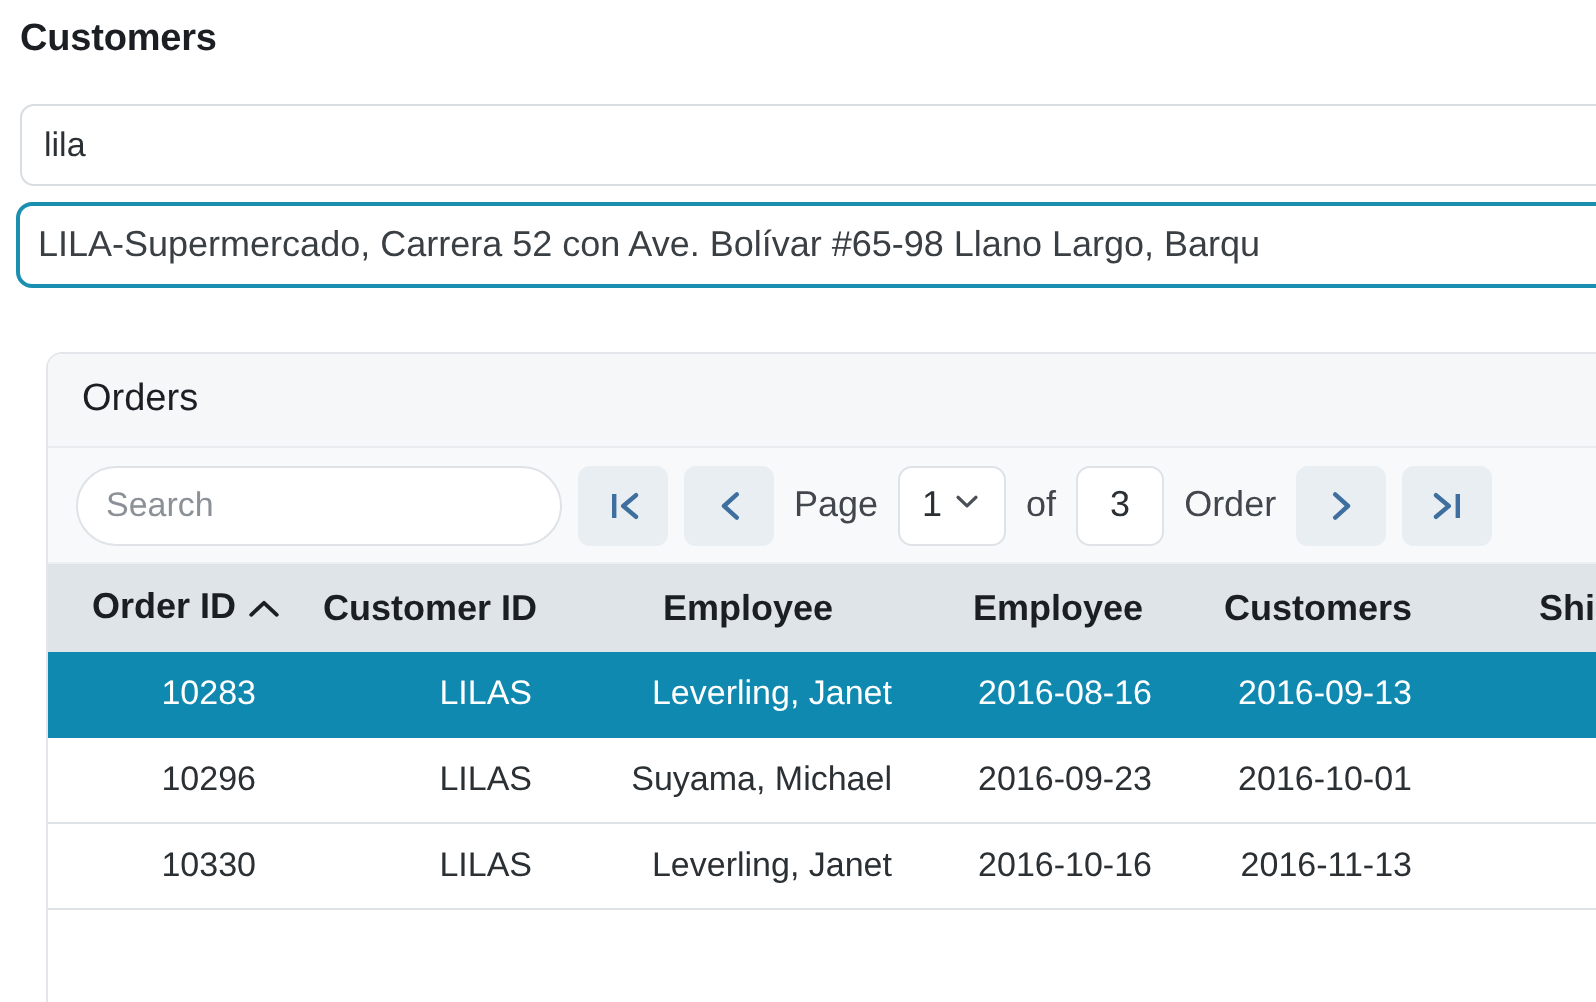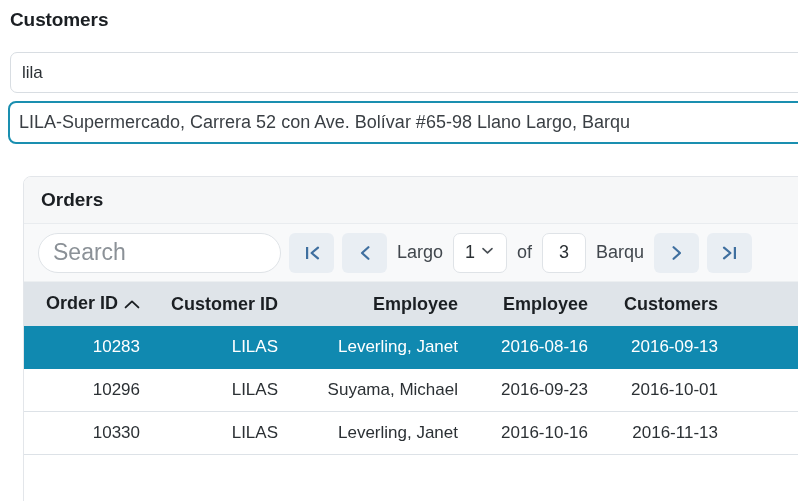--- a/index.html
+++ b/index.html
@@ -85,21 +85,21 @@
     box-sizing: border-box;
     height: 47px;
     background: #f6f7f8;
     border-bottom: 1px solid #e9ecef;
     display: flex;
     align-items: center;
     padding-left: 17px;
   }
   .orders-card-title {
     font-size: 19px;
-    font-weight: bold;
+    font-weight: normal;
     color: #1b1f23;
   }
 
   
   .toolbar {
     box-sizing: border-box;
     height: 58px;
     background: #f8f9fa;
     border-bottom: 1px solid #eceff1;
     display: flex;
@@ -109,21 +109,21 @@
   }
 
   .search-box {
     box-sizing: border-box;
     width: 243px;
     height: 40px;
     border: 1px solid #dfe3e7;
     border-radius: 20px;
     background: #ffffff;
     font-family: "Liberation Sans", sans-serif;
-    font-size: 23px;
+    font-size: 17px;
     color: #4d7c0f;
     padding: 0 14px;
     outline: none;
   }
   .search-box::placeholder { color: #8b9197; opacity: 1; }
 
   .nav-btn {
     box-sizing: border-box;
     width: 45px;
     height: 40px;
@@ -194,28 +194,28 @@
     width: 800px;
     font-size: 17px;
   }
   table.orders-table th {
     background: #dfe4e9;
     color: #1b1f23;
     font-weight: bold;
     font-size: 18px;
     height: 44px;
     padding: 0 6px;
-    text-align: right;
+    text-align: center;
     white-space: nowrap;
     vertical-align: middle;
   }
   table.orders-table th.left { text-align: right; }
   table.orders-table td {
     height: 42px;
-    padding: 0 6px;
+    padding: 0 18px;
     text-align: right;
     white-space: nowrap;
     color: #2b3034;
     border-bottom: 1px solid #dde2e7;
     vertical-align: middle;
   }
   tr.selected td {
     background: #1089b0;
     color: #ffffff;
     border-bottom-color: #1089b0;
@@ -268,36 +268,36 @@
       </button>
 
       <button class="nav-btn">
         <span>
           <svg width="20" height="20" viewBox="0 0 20 20" fill="none">
             <path d="M13.4 4.2L7 10L13.4 15.8" stroke="#3f6f9f" stroke-width="2.2" stroke-linecap="round" stroke-linejoin="round" fill="none"></path>
           </svg>
         </span>
       </button>
 
-      <span class="toolbar-label">Largo</span>
+      <span class="toolbar-label">Page</span>
 
       <div class="page-select">
         <span class="page-select-value">1</span>
         <span>
           <svg width="15" height="15" viewBox="0 0 16 16" fill="none">
             <path d="M3.2 6L8 10.6L12.8 6" stroke="#4a5056" stroke-width="1.7" stroke-linecap="round" stroke-linejoin="round" fill="none"></path>
           </svg>
         </span>
       </div>
 
       <span class="toolbar-label">of</span>
 
       <div class="value-box">3</div>
 
-      <span class="toolbar-label">Barqu</span>
+      <span class="toolbar-label">Order</span>
 
 
       <button class="nav-btn">
         <span>
           <svg width="20" height="20" viewBox="0 0 20 20" fill="none">
             <path d="M6.6 4.2L13 10L6.6 15.8" stroke="#3f6f9f" stroke-width="2.2" stroke-linecap="round" stroke-linejoin="round" fill="none"></path>
           </svg>
         </span>
       </button>
 

